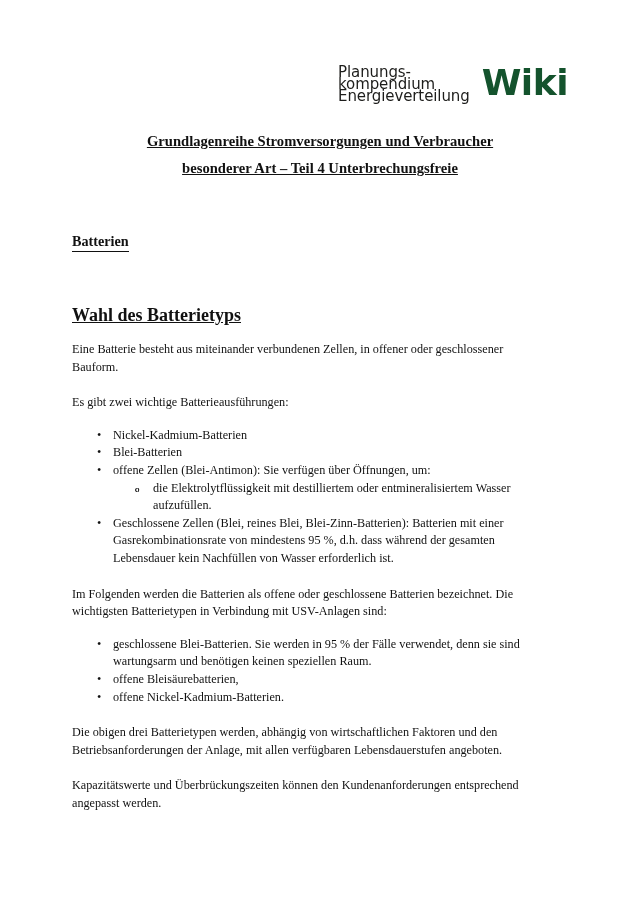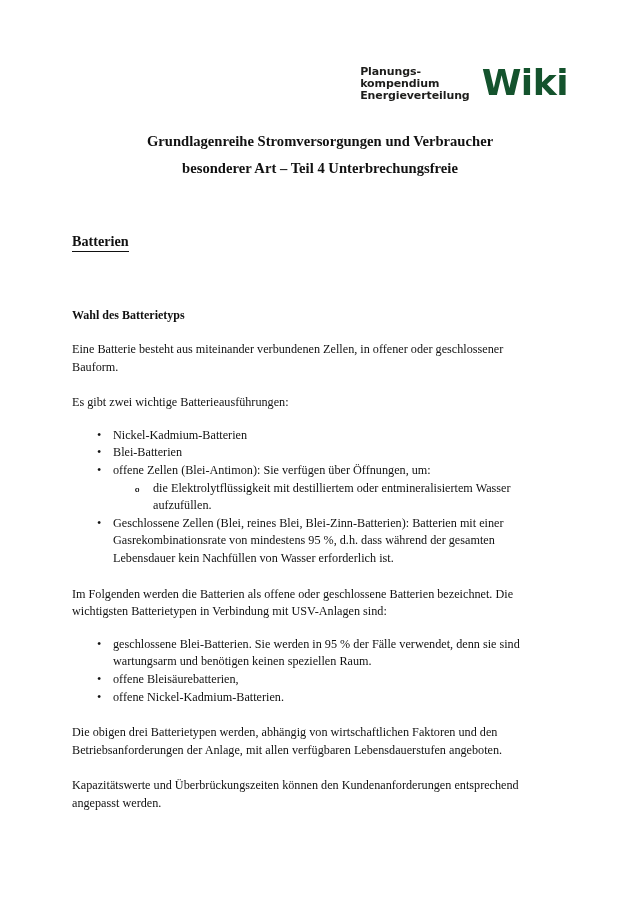--- a/index.html
+++ b/index.html
@@ -27,23 +27,23 @@
   .logo-block {
     position: absolute;
     top: 66px;
     right: 72px;
     display: flex;
     align-items: center;
     gap: 12px;
   }
   .logo-wordmark {
     font-family: "DejaVu Sans", "Liberation Sans", sans-serif;
-    font-size: 11px;
+    font-size: 15px;
     line-height: 12.2px;
-    font-weight: 700;
+    font-weight: 400;
     color: #1d1d1b;
     letter-spacing: -0.1px;
     text-align: left;
     white-space: nowrap;
   }
   .logo-wiki {
     font-family: "DejaVu Sans", "Liberation Sans", sans-serif;
     font-size: 36px;
     font-weight: 700;
     color: #14532d;
@@ -57,21 +57,21 @@
     position: absolute;
     top: 128px;
     left: 72px;
     width: 496px;
     text-align: center;
     font-weight: 700;
     font-size: 14.6px;
     line-height: 26.5px;
     letter-spacing: 0.02px;
   }
-  .doc-title .tl { display: block; }
+  .doc-title .tl { display: block; text-decoration: underline; }
 
   
   .content {
     position: absolute;
     top: 232px;
     left: 72px;
     width: 470px;
   }
 
   h1.section-heading {
@@ -79,25 +79,26 @@
     font-weight: 700;
     margin: 0 0 0 0;
     padding: 0;
     line-height: 18px;
     display: inline-block;
     border-bottom: 1.4px solid #111111;
     padding-bottom: 1px;
   }
 
   h2.sub-heading {
-    font-size: 12px;
+    font-size: 18px;
     font-weight: 700;
     margin: 55px 0 0 0;
     padding: 0;
     line-height: 16px;
+    text-decoration: underline;
   }
 
   p.para {
     font-size: 12.2px;
     line-height: 17.6px;
     margin: 18px 0 0 0;
     padding: 0;
     text-align: left;
   }
 

